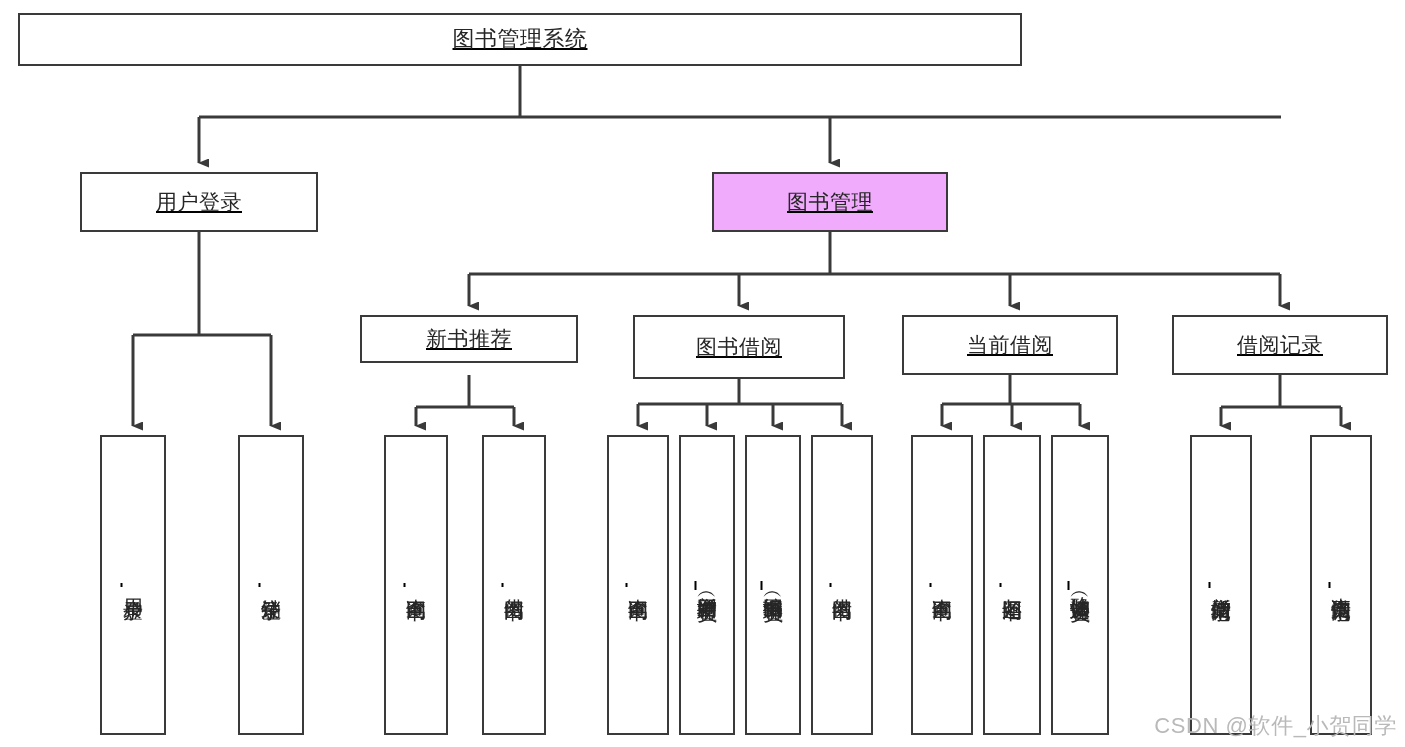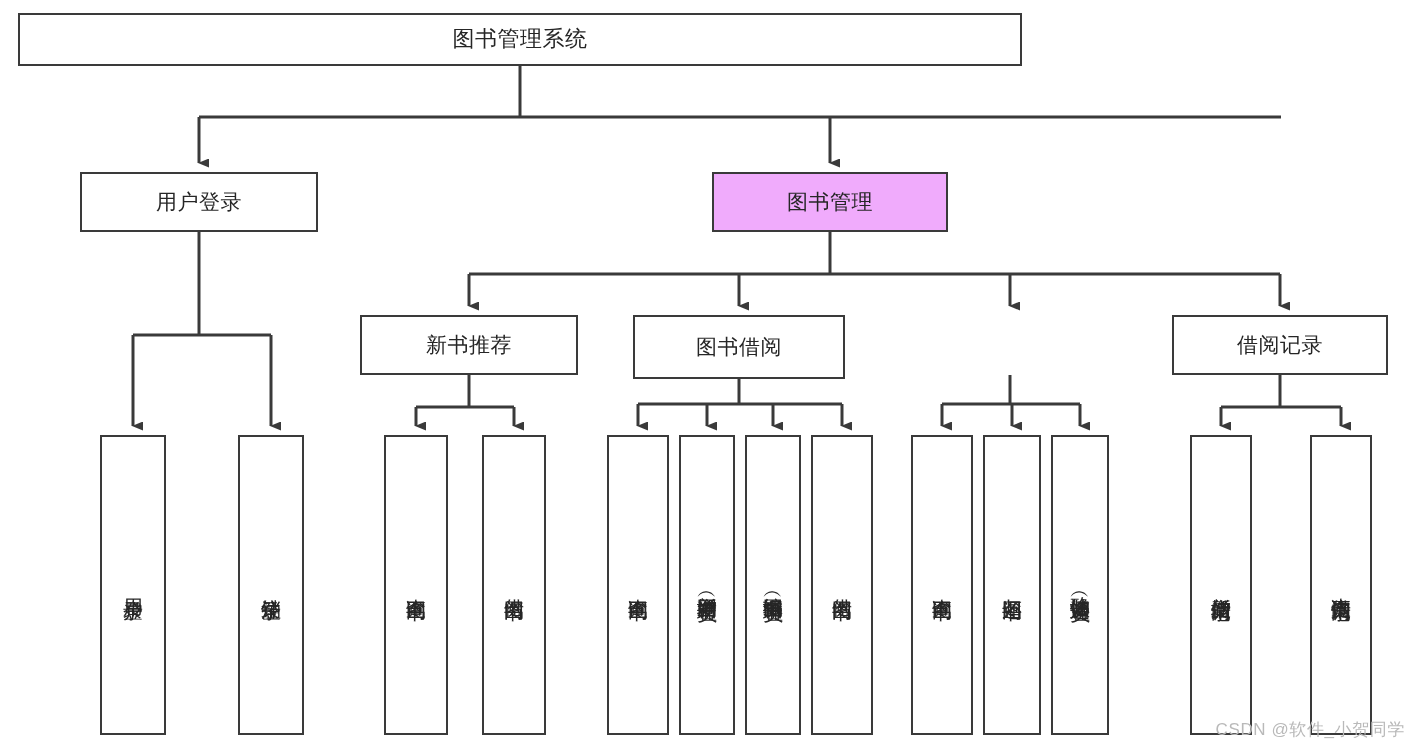--- a/index.html
+++ b/index.html
@@ -27,20 +27,21 @@
   }
   .node {
     position: absolute;
     box-sizing: border-box;
     background: #ffffff;
     border: 2px solid #3a3a3a;
     display: flex;
     align-items: center;
     justify-content: center;
     z-index: 3;
+    text-decoration: underline;
   }
   .node-label {
     color: #262626;
     font-size: 21px;
     line-height: 1.28;
     letter-spacing: 0.5px;
     white-space: nowrap;
     text-align: center;
   }
   .node.vertical .node-label {
@@ -48,24 +49,24 @@
     text-orientation: upright;
     line-height: 1.05;
     letter-spacing: 1px;
     font-size: 20px;
   }
   .node.root .node-label { font-size: 22px; }
   .node.level2 .node-label { font-size: 21px; }
   .node.level3 .node-label { font-size: 21px; }
   #watermark {
     position: absolute;
-    right: 0;
+    right: 8px;
     bottom: 6px;
     color: #b9b9b9;
-    font-size: 17px;
+    font-size: 22px;
     letter-spacing: 0.6px;
     white-space: nowrap;
     z-index: 6;
     pointer-events: none;
   }
 </style>
 </head>
 <body>
 
 <div id="diagram-root" style="background: rgb(255, 255, 255);">
@@ -124,25 +125,28 @@
     <span class="node-label" style="color: rgb(38, 38, 38);">图书管理系统</span>
   </div>
 
   <div class="node level2" id="node-l2-0" style="left: 80px; top: 172px; width: 238px; height: 60px; border-color: rgb(58, 58, 58); background: rgb(255, 255, 255);">
     <span class="node-label" style="color: rgb(38, 38, 38);">用户登录</span>
   </div>
   <div class="node level2" id="node-l2-1" style="left: 712px; top: 172px; width: 236px; height: 60px; border-color: rgb(58, 58, 58); background: #f0abfc;">
     <span class="node-label" style="color: rgb(38, 38, 38);">图书管理</span>
   </div>
 
-  <div class="node level3" id="node-l3-0" style="left: 360px; top: 315px; width: 218px; height: 60px; border-color: rgb(58, 58, 58); background: rgb(255, 255, 255);">
+  <div class="node level3" id="node-l3-0" style="left: 360px; top: 315px; width: 218px; height: 48px; border-color: rgb(58, 58, 58); background: rgb(255, 255, 255);">
     <span class="node-label" style="color: rgb(38, 38, 38);">新书推荐</span>
   </div>
   <div class="node level3" id="node-l3-1" style="left: 633px; top: 315px; width: 212px; height: 64px; border-color: rgb(58, 58, 58); background: rgb(255, 255, 255);">
     <span class="node-label" style="color: rgb(38, 38, 38);">图书借阅</span>
+  </div>
+  <div class="node level3" id="node-l3-2" style="left: 902px; top: 315px; width: 216px; height: 60px; border-color: rgb(58, 58, 58); background: rgb(255, 255, 255);">
+    <span class="node-label" style="color: rgb(38, 38, 38);">当前借阅</span>
   </div>
   <div class="node level3" id="node-l3-3" style="left: 1172px; top: 315px; width: 216px; height: 60px; border-color: rgb(58, 58, 58); background: rgb(255, 255, 255);">
     <span class="node-label" style="color: rgb(38, 38, 38);">借阅记录</span>
   </div>
 
   <div class="node vertical" id="node-leaf-0" style="left: 100px; top: 435px; width: 66px; height: 300px; border-color: rgb(58, 58, 58); background: rgb(255, 255, 255);">
     <span class="node-label" style="color: rgb(38, 38, 38);">用户登录</span>
   </div>
   <div class="node vertical" id="node-leaf-1" style="left: 238px; top: 435px; width: 66px; height: 300px; border-color: rgb(58, 58, 58); background: rgb(255, 255, 255);">
     <span class="node-label" style="color: rgb(38, 38, 38);">注销登录</span>

